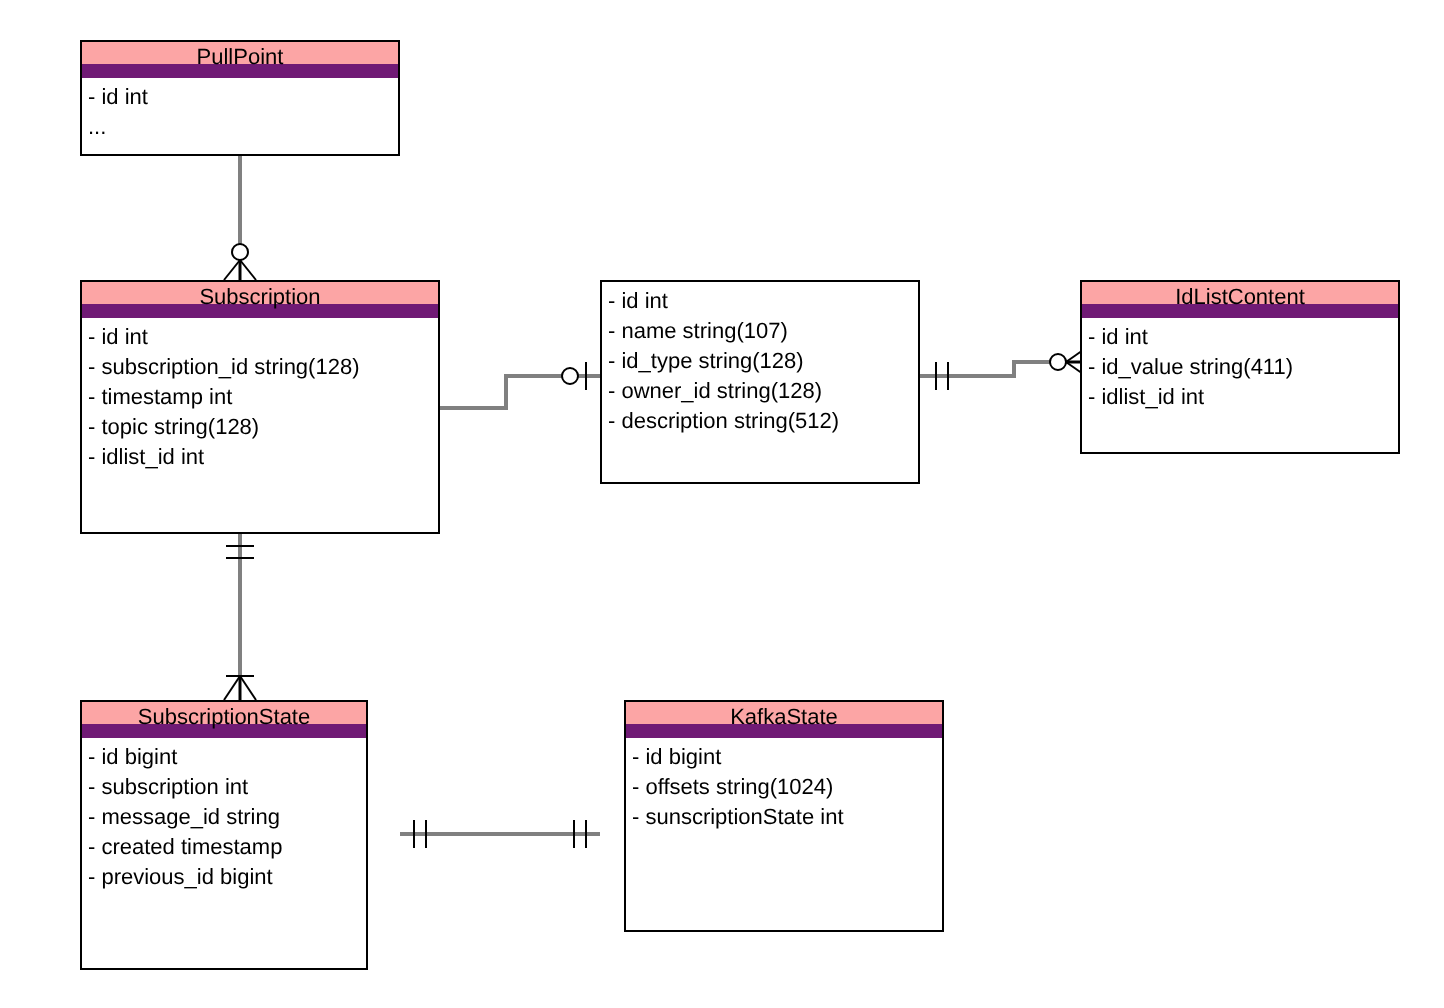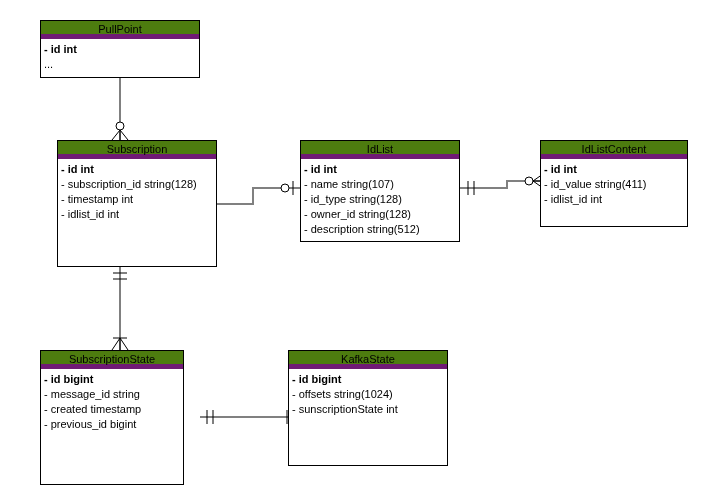--- a/index.html
+++ b/index.html
@@ -35,36 +35,36 @@
     background: #ffffff;
     overflow: hidden;
   }
   .entity-header {
     box-sizing: border-box;
     height: 18px;
     line-height: 17px;
     text-align: center;
     font-size: 11px;
     color: #000000;
-    border-bottom: 5px solid #701a75;
-    background: #4d7c0f;
+    border-bottom: 7px solid #701a75;
+    background: #fca5a5;
     white-space: nowrap;
   }
   .entity-body {
     box-sizing: border-box;
     padding: 3px 0 0 3px;
   }
   .attr {
     font-size: 11px;
     line-height: 15px;
     color: #000000;
     white-space: nowrap;
   }
   .attr.pk {
-    font-weight: bold;
+    font-weight: normal;
   }
 </style>
 </head>
 <body>
 
 <div id="canvas">
 
   <svg id="edge-layer" width="722" height="504" viewBox="0 0 722 504">
 
     <g>
@@ -125,57 +125,58 @@
   </svg>
 
   <div id="entity-layer">
       <div class="entity" style="left: 40px; top: 20px; width: 160px; height: 58px;">
         <div class="entity-header">PullPoint</div>
         <div class="entity-body">
           <div class="attr pk">- id int</div>
           <div class="attr">...</div>
         </div>
       </div>
-      <div class="entity" style="left: 40px; top: 140px; width: 160px; height: 127px; margin-left: 17px;">
+      <div class="entity" style="left: 40px; top: 140px; width: 180px; height: 127px;">
         <div class="entity-header">Subscription</div>
         <div class="entity-body">
           <div class="attr pk">- id int</div>
           <div class="attr">- subscription_id string(128)</div>
           <div class="attr">- timestamp int</div>
+          <div class="attr">- topic string(128)</div>
           <div class="attr">- idlist_id int</div>
         </div>
       </div>
       <div class="entity" style="left: 300px; top: 140px; width: 160px; height: 102px;">
-        <div class="entity-header">IdList</div>
         <div class="entity-body">
           <div class="attr pk">- id int</div>
           <div class="attr">- name string(107)</div>
           <div class="attr">- id_type string(128)</div>
           <div class="attr">- owner_id string(128)</div>
           <div class="attr">- description string(512)</div>
         </div>
       </div>
-      <div class="entity" style="left: 540px; top: 140px; width: 148px; height: 87px;">
+      <div class="entity" style="left: 540px; top: 140px; width: 160px; height: 87px;">
         <div class="entity-header">IdListContent</div>
         <div class="entity-body">
           <div class="attr pk">- id int</div>
           <div class="attr">- id_value string(411)</div>
           <div class="attr">- idlist_id int</div>
         </div>
       </div>
       <div class="entity" style="left: 40px; top: 350px; width: 144px; height: 135px;">
         <div class="entity-header">SubscriptionState</div>
         <div class="entity-body">
           <div class="attr pk">- id bigint</div>
+          <div class="attr">- subscription int</div>
           <div class="attr">- message_id string</div>
           <div class="attr">- created timestamp</div>
           <div class="attr">- previous_id bigint</div>
         </div>
       </div>
-      <div class="entity" style="left: 288px; top: 350px; width: 160px; height: 116px;">
+      <div class="entity" style="left: 312px; top: 350px; width: 160px; height: 116px;">
         <div class="entity-header">KafkaState</div>
         <div class="entity-body">
           <div class="attr pk">- id bigint</div>
           <div class="attr">- offsets string(1024)</div>
           <div class="attr">- sunscriptionState int</div>
         </div>
       </div>
     </div>
 
 </div>

